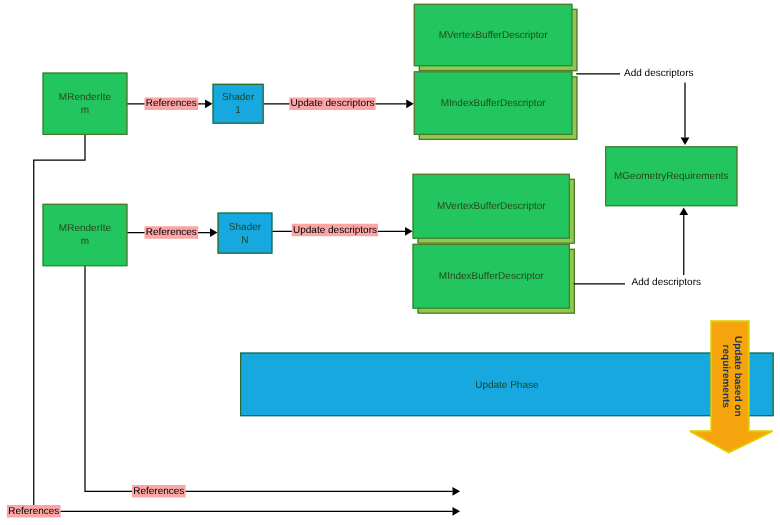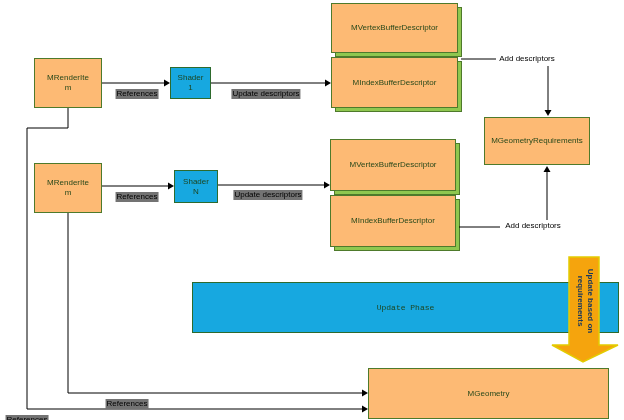--- a/index.html
+++ b/index.html
@@ -6,47 +6,47 @@
   .canvas{
     position:relative;width:624px;height:420px;background:#ffffff;
     font-family:"Liberation Sans", sans-serif;overflow:hidden;
   }
   .node{
     position:absolute;box-sizing:border-box;
     display:flex;align-items:center;justify-content:center;
     text-align:center;font-size:8px;line-height:1.25;
     color:#27481a;white-space:pre-line;
   }
-  .green{background:#fdba74;border:1px solid #4e7a2b;}
+  .green{background:#22c55e;border:1px solid #4e7a2b;}
   .blue{background:#17a8e0;border:1px solid #2d6a2d;color:#1d4520;text-align:center;}
   .stack-back{position:absolute;box-sizing:border-box;background:#8fc74f;border:1px solid #4e7a2b;}
   
   .n-render1{left:34px;top:58px;width:68px;height:50px;}
   .n-render2{left:34px;top:163px;width:68px;height:50px;}
   .n-shader1{left:170px;top:67px;width:41px;height:32px;}
   .n-shadern{left:174px;top:170px;width:44px;height:33px;}
   .b-vbuf1{left:335px;top:7px;width:127px;height:50px;}
   .n-vbuf1{left:331px;top:3px;width:127px;height:50px;}
   .b-ibuf1{left:335px;top:61px;width:127px;height:51px;}
   .n-ibuf1{left:331px;top:57px;width:127px;height:51px;}
   .b-vbuf2{left:334px;top:143px;width:126px;height:52px;}
   .n-vbuf2{left:330px;top:139px;width:126px;height:52px;}
   .b-ibuf2{left:334px;top:199px;width:126px;height:52px;}
   .n-ibuf2{left:330px;top:195px;width:126px;height:52px;}
   .n-georeq{left:484px;top:117px;width:106px;height:48px;}
-  .n-phase{left:192px;top:282px;width:427px;height:51px;font-family:Liberation Mono, monospace;}
+  .n-phase{left:192px;top:282px;width:427px;height:51px;}
   .n-geom{left:368px;top:368px;width:241px;height:51px;}
   
   .overlay{position:absolute;left:0;top:0;width:624px;height:420px;pointer-events:none;}
   
   .elabel{
     position:absolute;transform:translate(-50%,-50%);
     font-size:8px;color:#000;white-space:nowrap;line-height:10px;
   }
-  .elabel.bg{background:#737373;padding:0 1px;margin-top:11px;}
+  .elabel.bg{background:#fca5a5;padding:0 1px;}
   
   .arrow-text{
     position:absolute;left:585px;top:301px;width:96px;
     transform:translate(-50%,-50%) rotate(90deg);
     font-size:8px;line-height:1.3;text-align:center;
     color:#17375e;white-space:pre-line;font-weight:bold;
   }
 </style>
 </head>
 <body>
@@ -65,21 +65,20 @@
   <div class="node blue n-shader1">Shader
 1</div>
   <div class="node blue n-shadern">Shader
 N</div>
   <div class="node green n-vbuf1">MVertexBufferDescriptor</div>
   <div class="node green n-ibuf1">MIndexBufferDescriptor</div>
   <div class="node green n-vbuf2">MVertexBufferDescriptor</div>
   <div class="node green n-ibuf2">MIndexBufferDescriptor</div>
   <div class="node green n-georeq">MGeometryRequirements</div>
   <div class="node blue n-phase">Update Phase</div>
-  <div class="node green n-geom">MGeometry</div>
 
   <svg class="overlay" viewBox="0 0 624 420" xmlns="http://www.w3.org/2000/svg">
 
     <polygon points="569,257 599,257 599,345 618,345 583,362 552,345 569,345" fill="#f5a40d" stroke="#e3cb00" stroke-width="1.5"></polygon>
 
     <g stroke="#000" stroke-width="1" fill="none">
 
       <path d="M102 83 H164"></path>
 
       <path d="M211 83 H325"></path>

